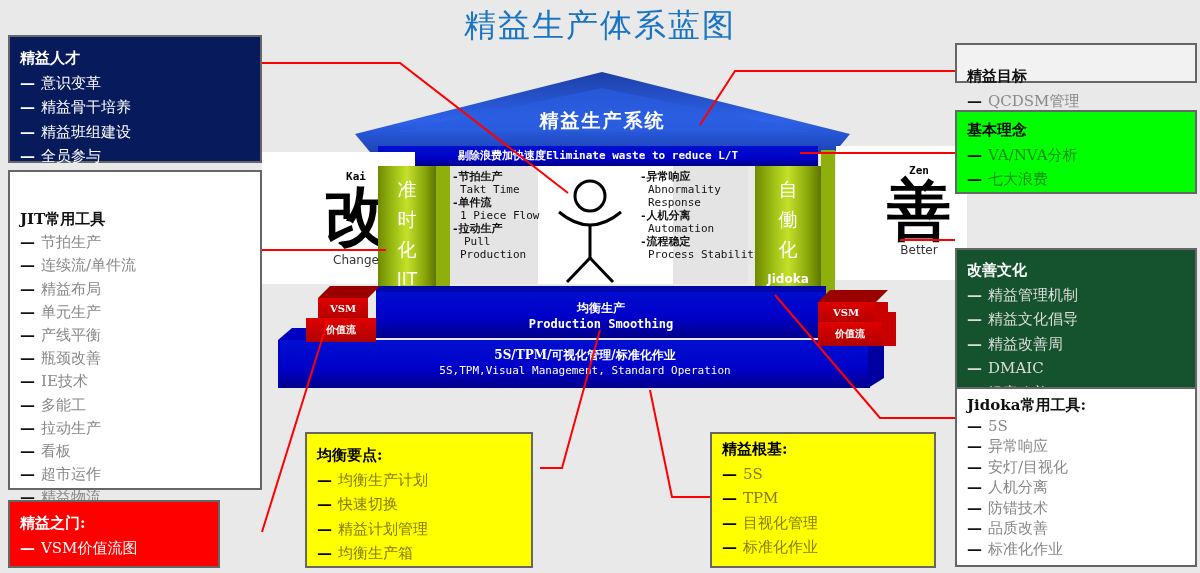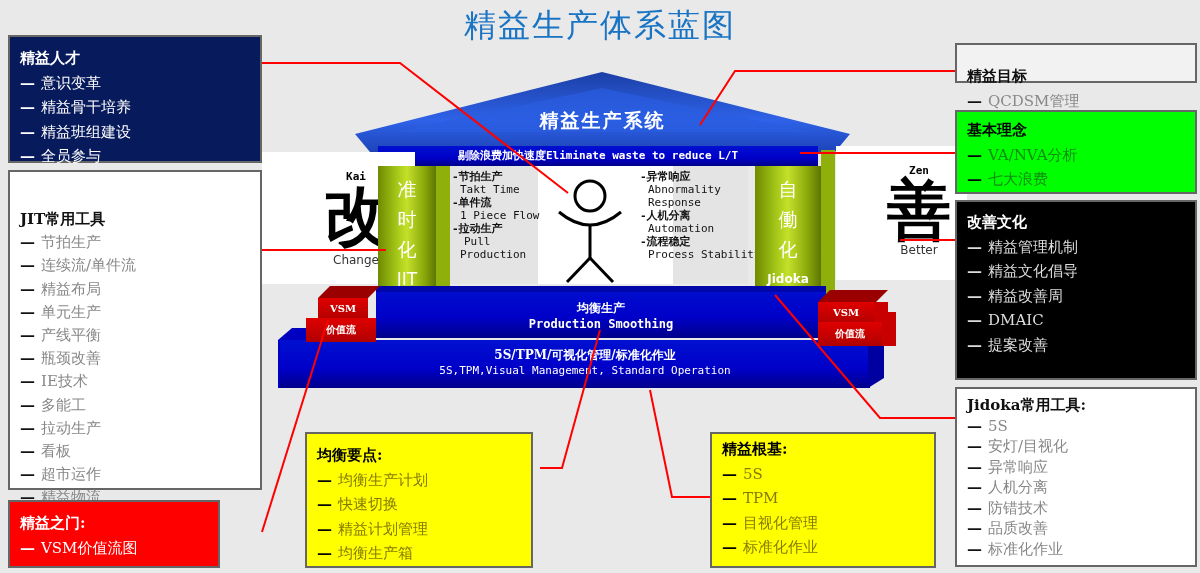--- a/index.html
+++ b/index.html
@@ -8,21 +8,21 @@
   .title{left:0;width:1200px;top:4px;text-align:center;font-family:"DejaVu Sans","Liberation Sans",sans-serif;font-size:32px;color:#1a74c4;letter-spacing:2px;}
   .box{position:absolute;border:2px solid #666;box-sizing:border-box;padding:6px 10px;font-size:15px;line-height:24.5px;}
   .box .h{font-weight:bold;}
   .box .it{white-space:nowrap;}
   .dark{background:#071a5c;color:#fff;}
   .white{background:#fff;color:#888;}
   .white .h{color:#111;}
   .white .dash{color:#111;}
   .green{background:#00ff00;color:#118c11;}
   .green .h,.green .dash{color:#000;}
-  .black{background:#000000;color:#ddd;}
+  .black{background:#14532d;color:#ddd;margin-top:48px;}
   .black .h{color:#fff;}
   .red{background:#ff0000;color:#fff;}
   .yellow{background:#ffff00;color:#857b00;}
   .yellow .h,.yellow .dash{color:#000;}
   .lightgray{background:#f2f2f2;color:#888;}
   .lightgray .h,.lightgray .dash{color:#111;}
   .dash{font-weight:bold;margin-right:6px;}
   
   .panel-white{background:#fff;padding-left:35px;}
   .kanji{font-family:"DejaVu Serif",serif;font-size:64px;font-weight:bold;color:#000;text-align:center;}
@@ -217,19 +217,19 @@
   <div class="it"><span class="dash">—</span><span>精益管理机制</span></div>
   <div class="it"><span class="dash">—</span><span>精益文化倡导</span></div>
   <div class="it"><span class="dash">—</span><span>精益改善周</span></div>
   <div class="it"><span class="dash">—</span><span>DMAIC</span></div>
   <div class="it"><span class="dash">—</span><span>提案改善</span></div>
 </div>
 
 <div class="box white" style="left:955px;top:387px;width:242px;height:180px;padding-top:6px;line-height:20.5px;">
   <div class="h">Jidoka常用工具:</div>
   <div class="it"><span class="dash">—</span><span>5S</span></div>
+  <div class="it"><span class="dash">—</span><span>异常响应</span></div>
   <div class="it"><span class="dash">—</span><span>安灯/目视化</span></div>
-  <div class="it"><span class="dash">—</span><span>异常响应</span></div>
   <div class="it"><span class="dash">—</span><span>人机分离</span></div>
   <div class="it"><span class="dash">—</span><span>防错技术</span></div>
   <div class="it"><span class="dash">—</span><span>品质改善</span></div>
   <div class="it"><span class="dash">—</span><span>标准化作业</span></div>
 </div>
 
 </body></html>

